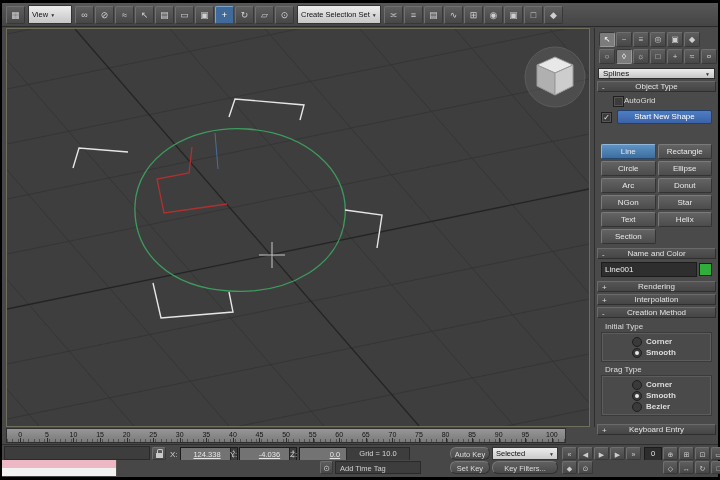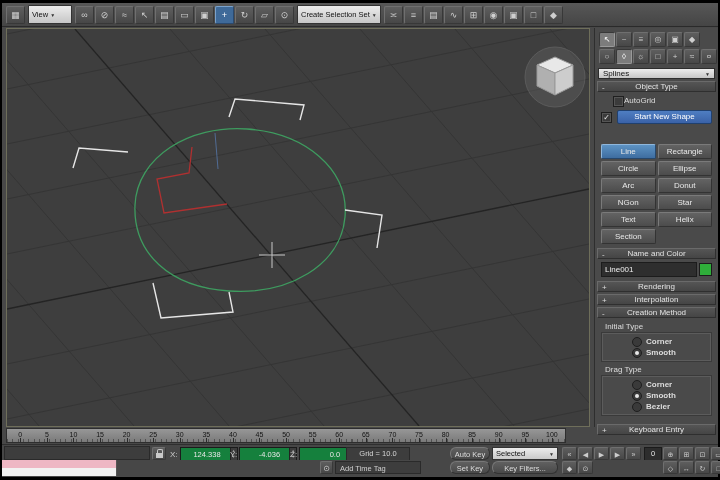--- a/index.html
+++ b/index.html
@@ -56,21 +56,21 @@
   
   #status1,#status2{position:absolute;left:0;width:716px;height:16px;background:#474747;}
   #status1{top:441px;border-top:1px solid #2f2f2f;}
   #status2{top:457px;}
   .prompt{position:absolute;left:2px;top:1px;width:144px;height:12px;background:#3d3d3d;border:1px solid #2a2a2a;}
   .lockbtn{position:absolute;left:150px;top:2px;width:14px;height:13px;background:linear-gradient(#5e5e5e,#474747);border:1px solid;border-color:#6f6f6f #383838 #383838 #6f6f6f;border-radius:2px;box-sizing:border-box;}
   .lockbtn::before{content:"";position:absolute;left:4px;top:1px;width:4px;height:4px;border:1px solid #c9c9c9;border-bottom:none;border-radius:2px 2px 0 0;}
   .lockbtn::after{content:"";position:absolute;left:3px;top:5px;width:7px;height:5px;background:#c9c9c9;}
   .coord{position:absolute;top:2px;display:flex;align-items:center;gap:2px;}
   .clbl{font-size:8px;color:#ccc;}
-  .cfield{width:40px;height:12px;background:#15803d;border:1px solid #1b1b1b;color:#e6e6e6;font-size:7.5px;display:flex;align-items:center;justify-content:flex-end;padding-right:16px;position:relative;box-sizing:content-box;}
+  .cfield{width:40px;height:12px;background:#737373;border:1px solid #1b1b1b;color:#e6e6e6;font-size:7.5px;display:flex;align-items:center;justify-content:flex-end;padding-right:16px;position:relative;box-sizing:content-box;text-decoration:underline;}
   .spin{position:absolute;right:0;top:0;width:6px;height:12px;background:#3c3c3c;border-left:1px solid #222;color:#a0a0a0;}
   .spin::before{content:"\25B4";display:block;font-size:4.5px;line-height:6px;text-align:center;}
   .spin::after{content:"\25BE";display:block;font-size:4.5px;line-height:5px;text-align:center;}
   .gridlbl{position:absolute;left:344px;top:2px;width:62px;height:12px;background:#3d3d3d;border:1px solid #2a2a2a;color:#d6d6d6;font-size:7.5px;line-height:12px;text-align:center;}
   .gbtn{position:absolute;top:2px;height:13px;background:linear-gradient(#606060,#494949);border:1px solid;border-color:#777 #333 #333 #777;color:#ddd;font-size:7.5px;text-align:center;line-height:13px;border-radius:6px;box-sizing:border-box;}
   .ldd{position:absolute;top:2px;height:13px;background:linear-gradient(#ececec,#cacaca);border:1px solid #333;color:#111;font-size:7.5px;display:flex;align-items:center;justify-content:space-between;padding:0 3px;box-sizing:border-box;}
   .ldd .arr{font-size:5px;color:#333;}
   .sbtn{width:15px;height:13px;line-height:13px;text-align:center;font-size:7px;color:#ccc;background:linear-gradient(#5e5e5e,#474747);border:1px solid;border-color:#6f6f6f #383838 #383838 #6f6f6f;border-radius:2px;flex:0 0 auto;box-sizing:border-box;}
   .abs{position:absolute;top:2px;}
   .framefield{position:absolute;top:2px;left:642px;width:16px;height:12px;background:#2d2d2d;border:1px solid #1b1b1b;color:#e6e6e6;font-size:7.5px;text-align:center;line-height:12px;}

